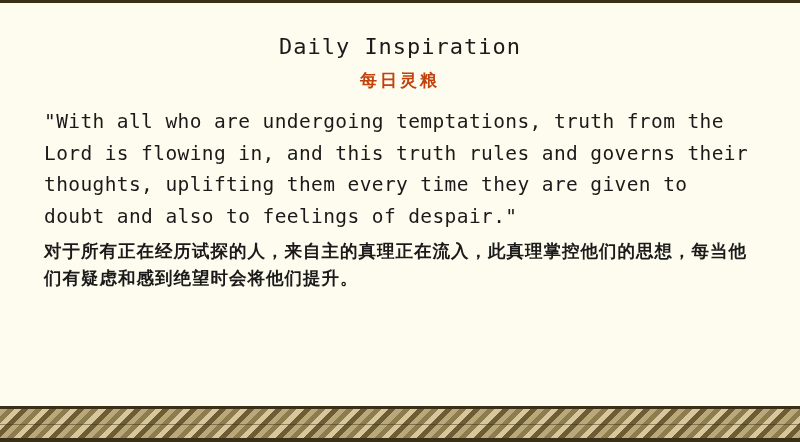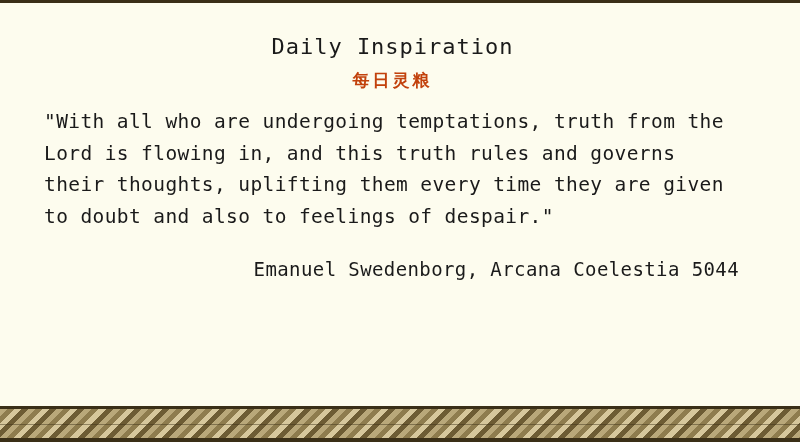--- a/index.html
+++ b/index.html
@@ -54,21 +54,21 @@
     position: absolute;
     left: 0;
     top: 50%;
     width: 100%;
     height: 1px;
     background: rgba(58,47,23,0.45);
   }
   #content {
     position: relative;
     z-index: 2;
-    padding: 34px 59px 0 44px;
+    padding: 34px 44px 0 44px;
   }
   .title-en {
     text-align: center;
     font-size: 22px;
     letter-spacing: 1px;
     color: #1a1a1a;
     font-family: "DejaVu Sans Mono", monospace;
   }
   .title-zh {
     text-align: center;
@@ -118,20 +118,20 @@
   <div id="top-rule"></div>
 
   <div id="content">
 
     <div class="title-en">Daily Inspiration</div>
 
     <div class="title-zh">每日灵粮</div>
 
     <div class="quote-en">"With all who are undergoing temptations, truth from the Lord is flowing in, and this truth rules and governs their thoughts, uplifting them every time they are given to doubt and also to feelings of despair."</div>
 
+    <div class="quote-zh">对于所有正在经历试探的人，来自主的真理正在流入，此真理掌控他们的思想，每当他们有疑虑和感到绝望时会将他们提升。</div>
 
-    <div class="attribution">Emanuel Swedenborg, Arcana Coelestia 5044</div>
 
   </div>
 
   <div id="bottom-border"></div>
 
 </div>
 
 </body></html>

